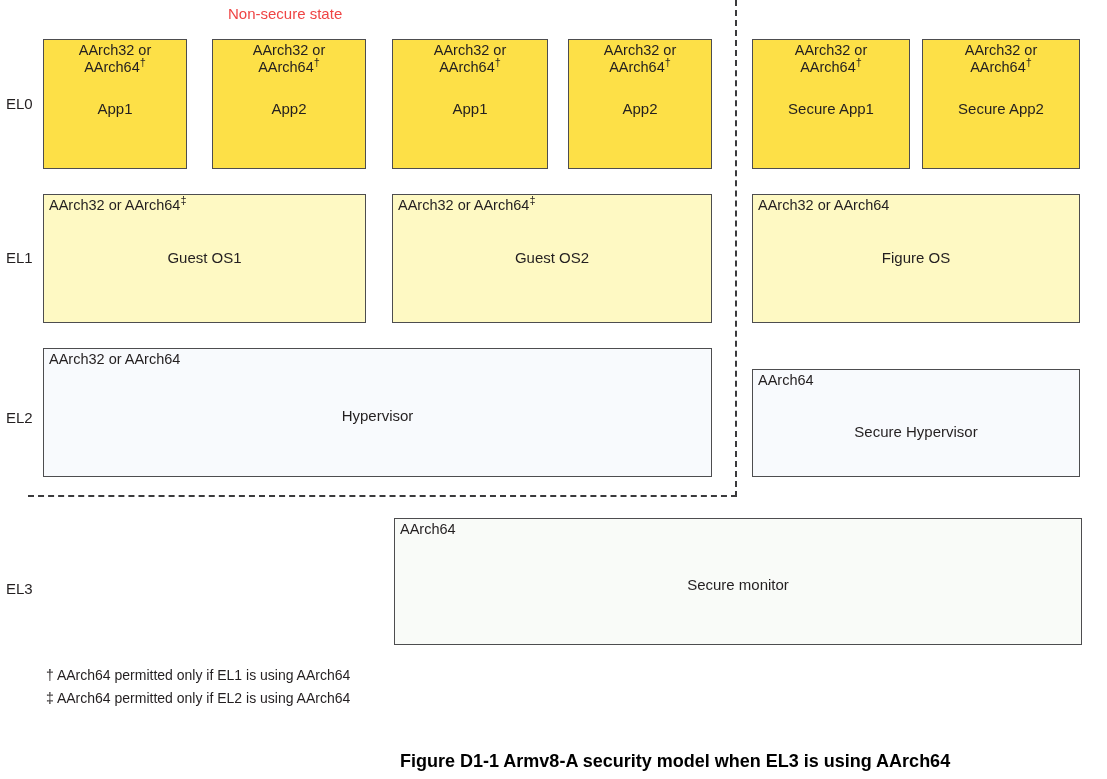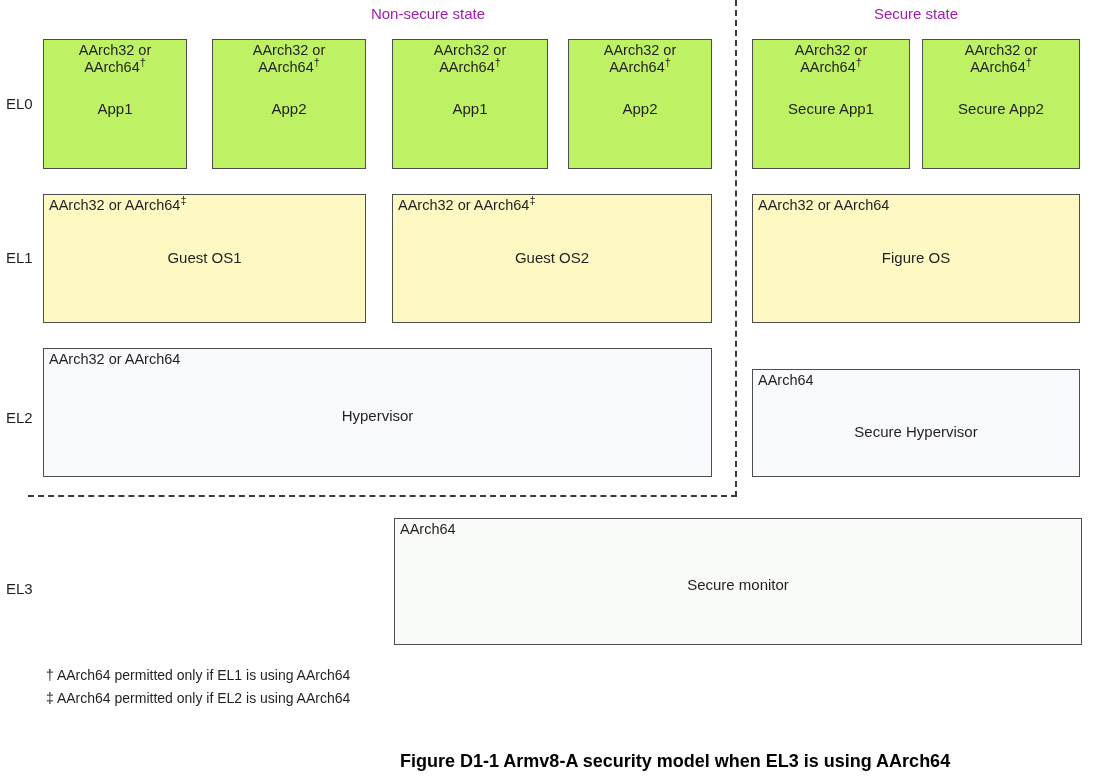--- a/index.html
+++ b/index.html
@@ -7,22 +7,22 @@
   body{
     width:1107px;height:779px;position:relative;overflow:hidden;
     font-family:"Liberation Sans","DejaVu Sans",sans-serif;
     color:#000000;
     -webkit-font-smoothing:antialiased;
   }
   .canvas{position:absolute;inset:0;}
 
   
   .state-label{
-    position:absolute;font-size:15px;line-height:18px;color:#a21caf;
-    white-space:nowrap;text-align:center;
+    position:absolute;font-size:15px;line-height:18px;color:#ef4444;
+    white-space:nowrap;
   }
 
   
   .el-label{
     position:absolute;font-size:15px;line-height:18px;color:#231f20;
     white-space:nowrap;
   }
 
   
   .box{
@@ -38,21 +38,21 @@
   .box .arch.two-line{
     text-align:center;left:4px;right:4px;white-space:normal;
   }
   .box .name{
     position:absolute;left:0;right:0;
     font-size:15px;line-height:18px;color:#231f20;text-align:center;
   }
   sup{font-size:11px;line-height:0;vertical-align:super;}
 
   
-  .fill-el0{background:#bef264;}
+  .fill-el0{background:#fde047;}
   .fill-el1{background:#fef9c3;}
   .fill-el2{background:#f8fafd;}
   .fill-el3{background:#f9fbf8;}
 
   
   .dash-v{
     position:absolute;width:0;border-left:2px dashed #3a3a3c;
   }
   .dash-h{
     position:absolute;height:0;border-top:2px dashed #3a3a3c;
@@ -69,21 +69,20 @@
     position:absolute;font-size:18px;line-height:19px;
     font-weight:bold;color:#000000;white-space:nowrap;
   }
 </style>
 </head>
 <body>
 
 <div class="canvas">
 
   <div class="state-label" style="left:228px;top:5px;width:400px;">Non-secure state</div>
-  <div class="state-label" style="left:766px;top:5px;width:300px;">Secure state</div>
 
   <div class="el-label" style="left:6px;top:95px;">EL0</div>
   <div class="el-label" style="left:6px;top:249px;">EL1</div>
   <div class="el-label" style="left:6px;top:409px;">EL2</div>
   <div class="el-label" style="left:6px;top:580px;">EL3</div>
 
   <div class="box fill-el0" style="left:43px;top:39px;width:144px;height:130px;">
     <div class="arch two-line">
       <span>AArch32 or</span><br>
       <span>AArch64</span><sup>†</sup>

